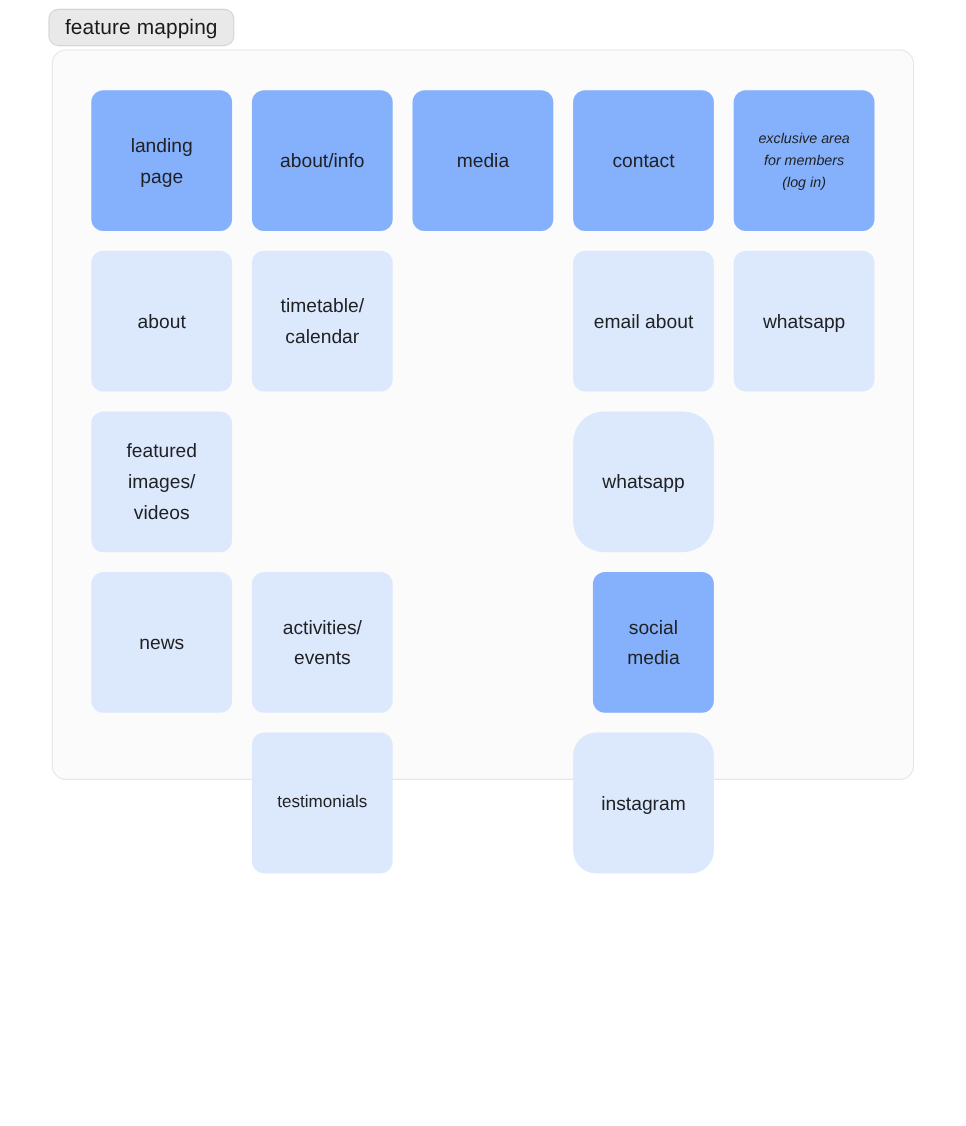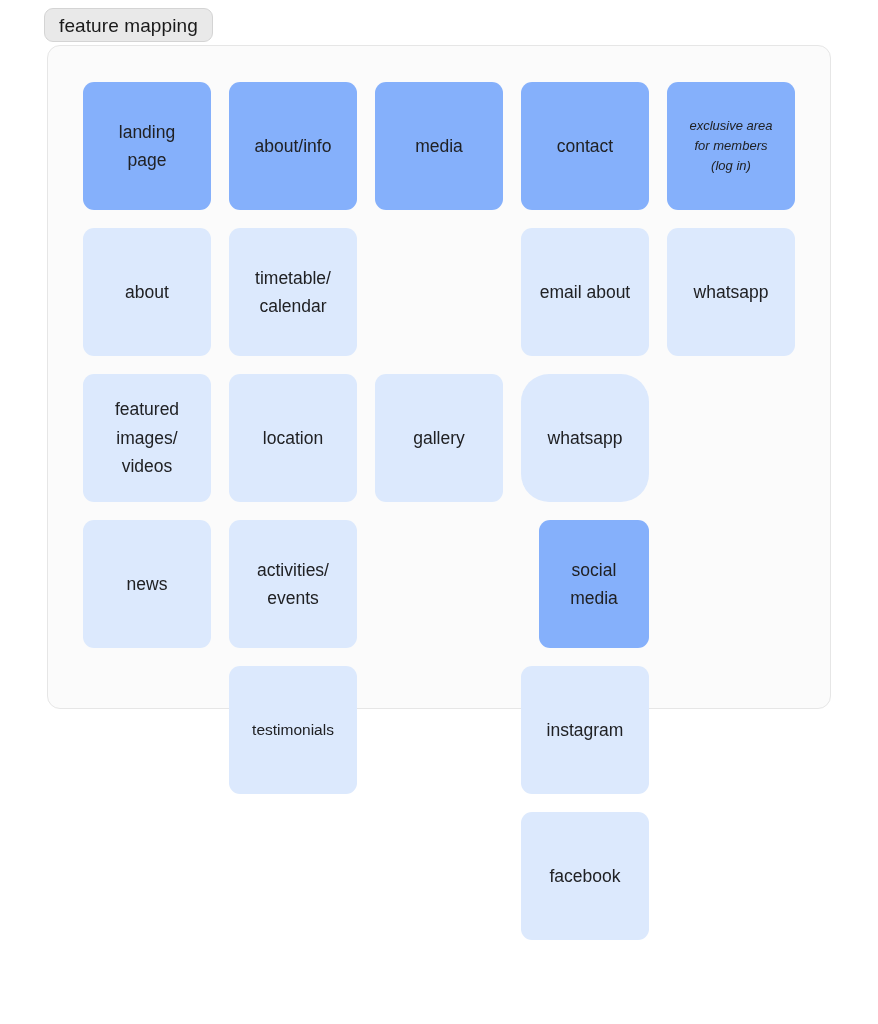--- a/index.html
+++ b/index.html
@@ -120,45 +120,36 @@
           <span class="card-label">email about</span>
         </div>
         <div class="card soft" style="grid-area: 2 / 5;">
           <span class="card-label">whatsapp</span>
         </div>
         <div class="card soft" style="grid-area: 3 / 1;">
           <span class="card-label">featured
 images/
 videos</span>
         </div>
-        <div class="card soft" style="grid-area: 3 / 2;">
-          <span class="card-label">location</span>
-        </div>
-        <div class="card soft" style="grid-area: 3 / 3;">
-          <span class="card-label">gallery</span>
-        </div>
         <div class="card soft" style="grid-area: 3 / 4; border-radius: 28px;">
           <span class="card-label">whatsapp</span>
         </div>
         <div class="card soft" style="grid-area: 4 / 1;">
           <span class="card-label">news</span>
         </div>
         <div class="card soft" style="grid-area: 4 / 2;">
           <span class="card-label">activities/
 events</span>
         </div>
         <div class="card accent" style="grid-area: 4 / 4; margin-left: 18px;">
           <span class="card-label">social
 media</span>
         </div>
         <div class="card soft mid" style="grid-area: 5 / 2;">
           <span class="card-label">testimonials</span>
         </div>
-        <div class="card soft" style="grid-area: 5 / 4;">
+        <div class="card soft" style="grid-area: 5 / 4; border-radius: 21px;">
           <span class="card-label">instagram</span>
-        </div>
-        <div class="card soft" style="grid-area: 6 / 4;">
-          <span class="card-label">facebook</span>
         </div>
       </div>
   </div>
 
 </div>
 
 </body></html>

